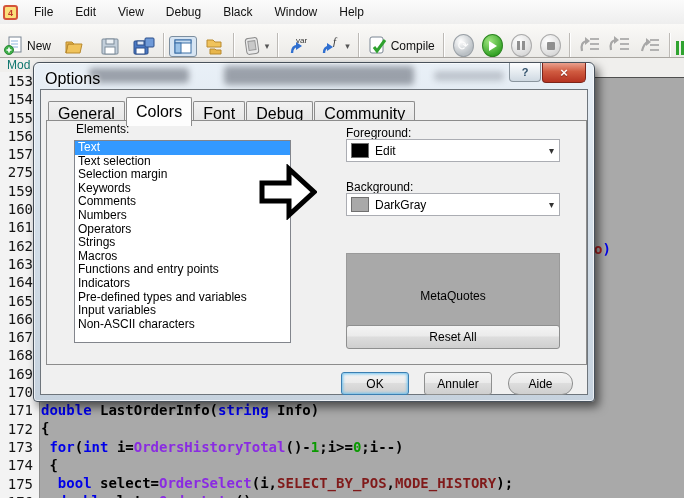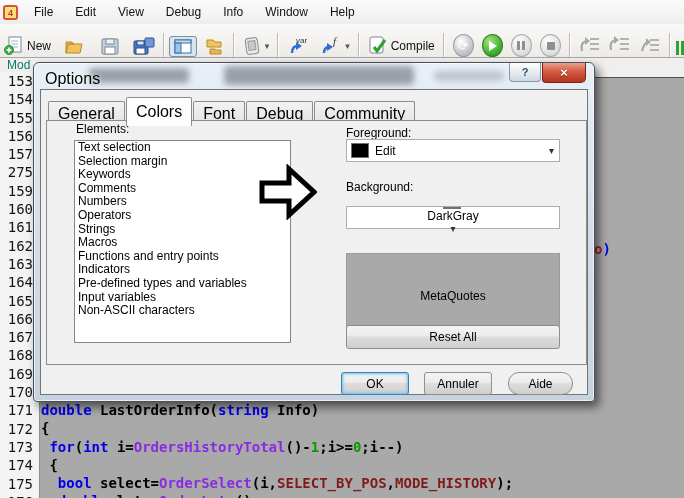--- a/index.html
+++ b/index.html
@@ -76,21 +76,21 @@
   .fieldlabel{font-size:12px;color:#000;}
   #elements-label{left:35px;top:32px;}
   #elements-list{left:33px;top:50px;width:215px;height:201px;background:#fff;border:1px solid #82858c;overflow:hidden;}
   .list-item{font-size:12px;line-height:13.6px;padding:0 3px;color:#000;white-space:nowrap;}
   .list-item.selected{background:#3399ff;color:#fff;}
 
   #fg-label{left:305px;top:36px;}
   #bg-label{left:305px;top:90px;}
   .combo{position:absolute;width:212px;height:21px;background:#fff;border:1px solid #abadb3;
     display:flex;align-items:center;}
-  #fg-combo{left:305px;top:49px;} #bg-combo{left:305px;top:116px;flex-direction:column;}
+  #fg-combo{left:305px;top:49px;} #bg-combo{left:305px;top:103px;}
   .swatch{width:16px;height:13px;border:1px solid #707070;margin:0 6px 0 4px;}
   .combo .val{font-size:12px;color:#000;flex:1;}
   .combo .arr{font-size:10px;color:#333;padding:0 5px;}
 
   #preview-box{left:305px;top:138px;width:212px;height:83px;border:1px solid #9a9a9a;
     display:flex;align-items:center;justify-content:center;margin-top:25px;}
   #preview-box span{font-size:12px;color:#000;}
 
   .btn{background:linear-gradient(180deg,#f4f4f4 0%,#ebebeb 45%,#dddddd 50%,#cfcfcf 100%);
     border:1px solid #8e8f8f;border-radius:3px;font-size:12px;color:#000;
@@ -108,21 +108,21 @@
 <div id="menubar" class="abs">
   <svg class="appicon" viewBox="0 0 15 15">
     <rect x="1" y="1" width="13" height="13" rx="2" fill="#fbe07a" stroke="#d3543a" stroke-width="2"></rect>
     <text x="7.5" y="11" font-size="9" font-weight="bold" fill="#c0392b" text-anchor="middle" font-family="Liberation Sans">4</text>
   </svg>
   <div style="display:flex;">
     <span class="menu-item">File</span>
       <span class="menu-item">Edit</span>
       <span class="menu-item">View</span>
       <span class="menu-item">Debug</span>
-      <span class="menu-item">Info</span>
+      <span class="menu-item">Black</span>
       <span class="menu-item">Window</span>
       <span class="menu-item">Help</span>
   </div>
 </div>
 
 <div id="toolbar" class="abs">
   <span class="tbtn">
     <svg width="20" height="19">
       <rect x="5" y="1" width="12" height="15" fill="#fff" stroke="#7a8694"></rect>
       <line x1="7" y1="5" x2="14" y2="5" stroke="#8fb6dd"></line>
@@ -296,20 +296,21 @@
       <span class="tab">General</span>
         <span class="tab active">Colors</span>
         <span class="tab">Font</span>
         <span class="tab">Debug</span>
         <span class="tab">Community</span>
     </div>
     <div id="tabpage" class="abs"></div>
 
     <span id="elements-label" class="abs fieldlabel">Elements:</span>
     <div id="elements-list" class="abs">
+      <div class="list-item selected">Text</div>
         <div class="list-item">Text selection</div>
         <div class="list-item">Selection margin</div>
         <div class="list-item">Keywords</div>
         <div class="list-item">Comments</div>
         <div class="list-item">Numbers</div>
         <div class="list-item">Operators</div>
         <div class="list-item">Strings</div>
         <div class="list-item">Macros</div>
         <div class="list-item">Functions and entry points</div>
         <div class="list-item">Indicators</div>

